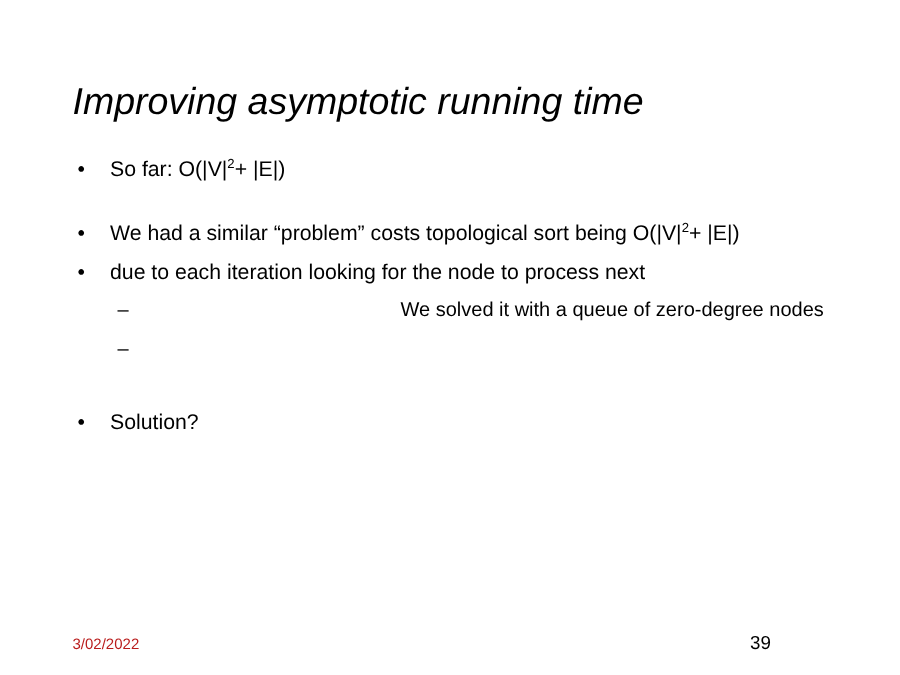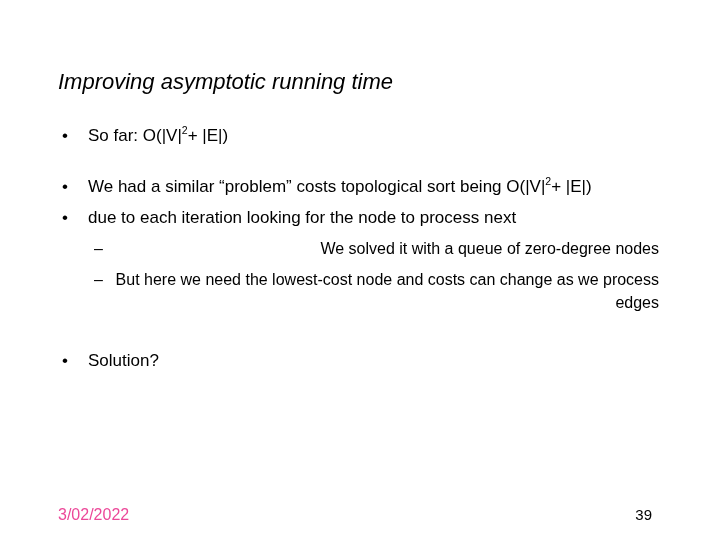--- a/index.html
+++ b/index.html
@@ -23,21 +23,21 @@
     height: 540px;
     background: #ffffff;
   }
 
   
   .slide-title {
     position: absolute;
     left: 58px;
     top: 48px;
     width: 610px;
-    font-size: 22px;
+    font-size: 30px;
     font-style: italic;
     font-weight: normal;
     letter-spacing: 0px;
     line-height: 36px;
     white-space: nowrap;
     color: #000000;
     margin-top: 16px;
   }
 
   
@@ -100,30 +100,30 @@
     font-size: 0.62em;
     vertical-align: super;
     line-height: 0;
   }
 
   
   .footer-date {
     position: absolute;
     left: 58px;
     top: 508px;
-    font-size: 16px;
+    font-size: 12px;
     line-height: 14px;
-    color: #ec4899;
+    color: #b91c1c;
   }
   .footer-number {
     position: absolute;
     left: 600px;
     top: 506px;
     width: 52px;
-    text-align: right;
+    text-align: left;
     font-size: 15px;
     line-height: 17px;
     color: #000000;
   }
 </style>
 </head>
 <body>
 
 <div class="slide">
 
@@ -154,21 +154,20 @@
 
     <div class="bullet-row lvl2">
       <span class="marker">–</span>
       <span class="text">We solved it with a queue of zero-degree nodes</span>
     </div>
 
     <div class="gap-sm"></div>
 
     <div class="bullet-row lvl2">
       <span class="marker">–</span>
-      <span class="text">But here we need the lowest-cost node and costs can change as we process edges</span>
     </div>
 
     <div class="gap-xl"></div>
 
     <div class="bullet-row lvl1">
       <span class="marker">•</span>
       <span class="text">Solution?</span>
     </div>
 
   </div>

